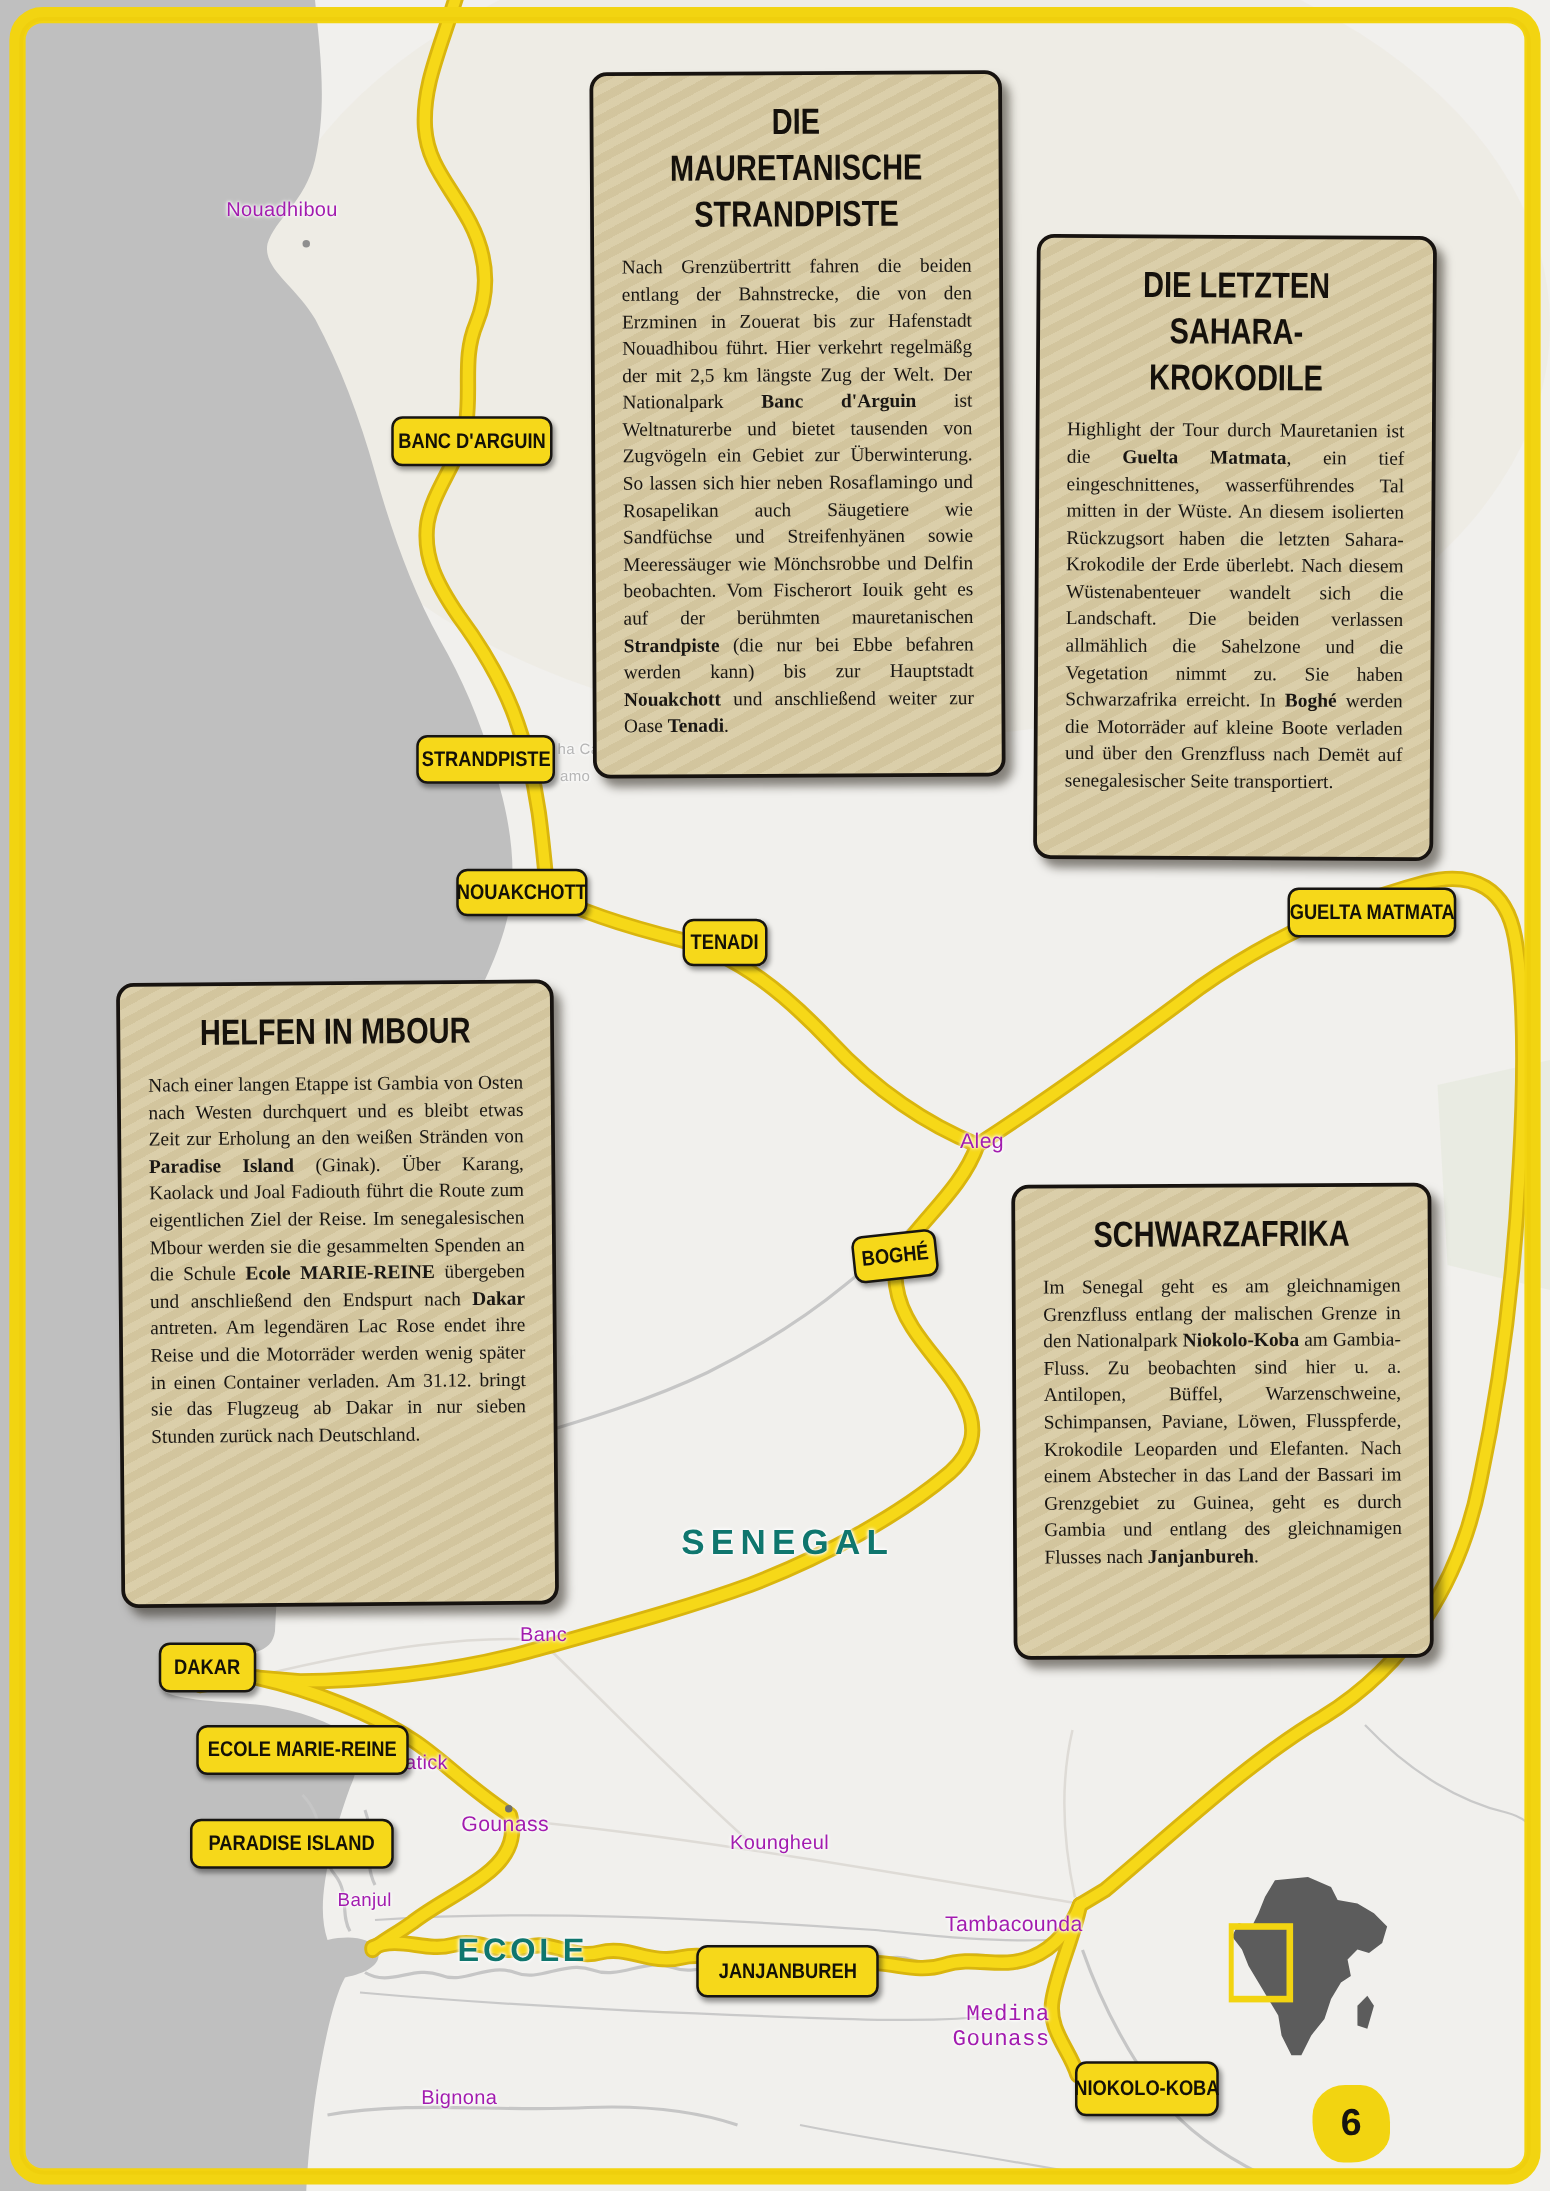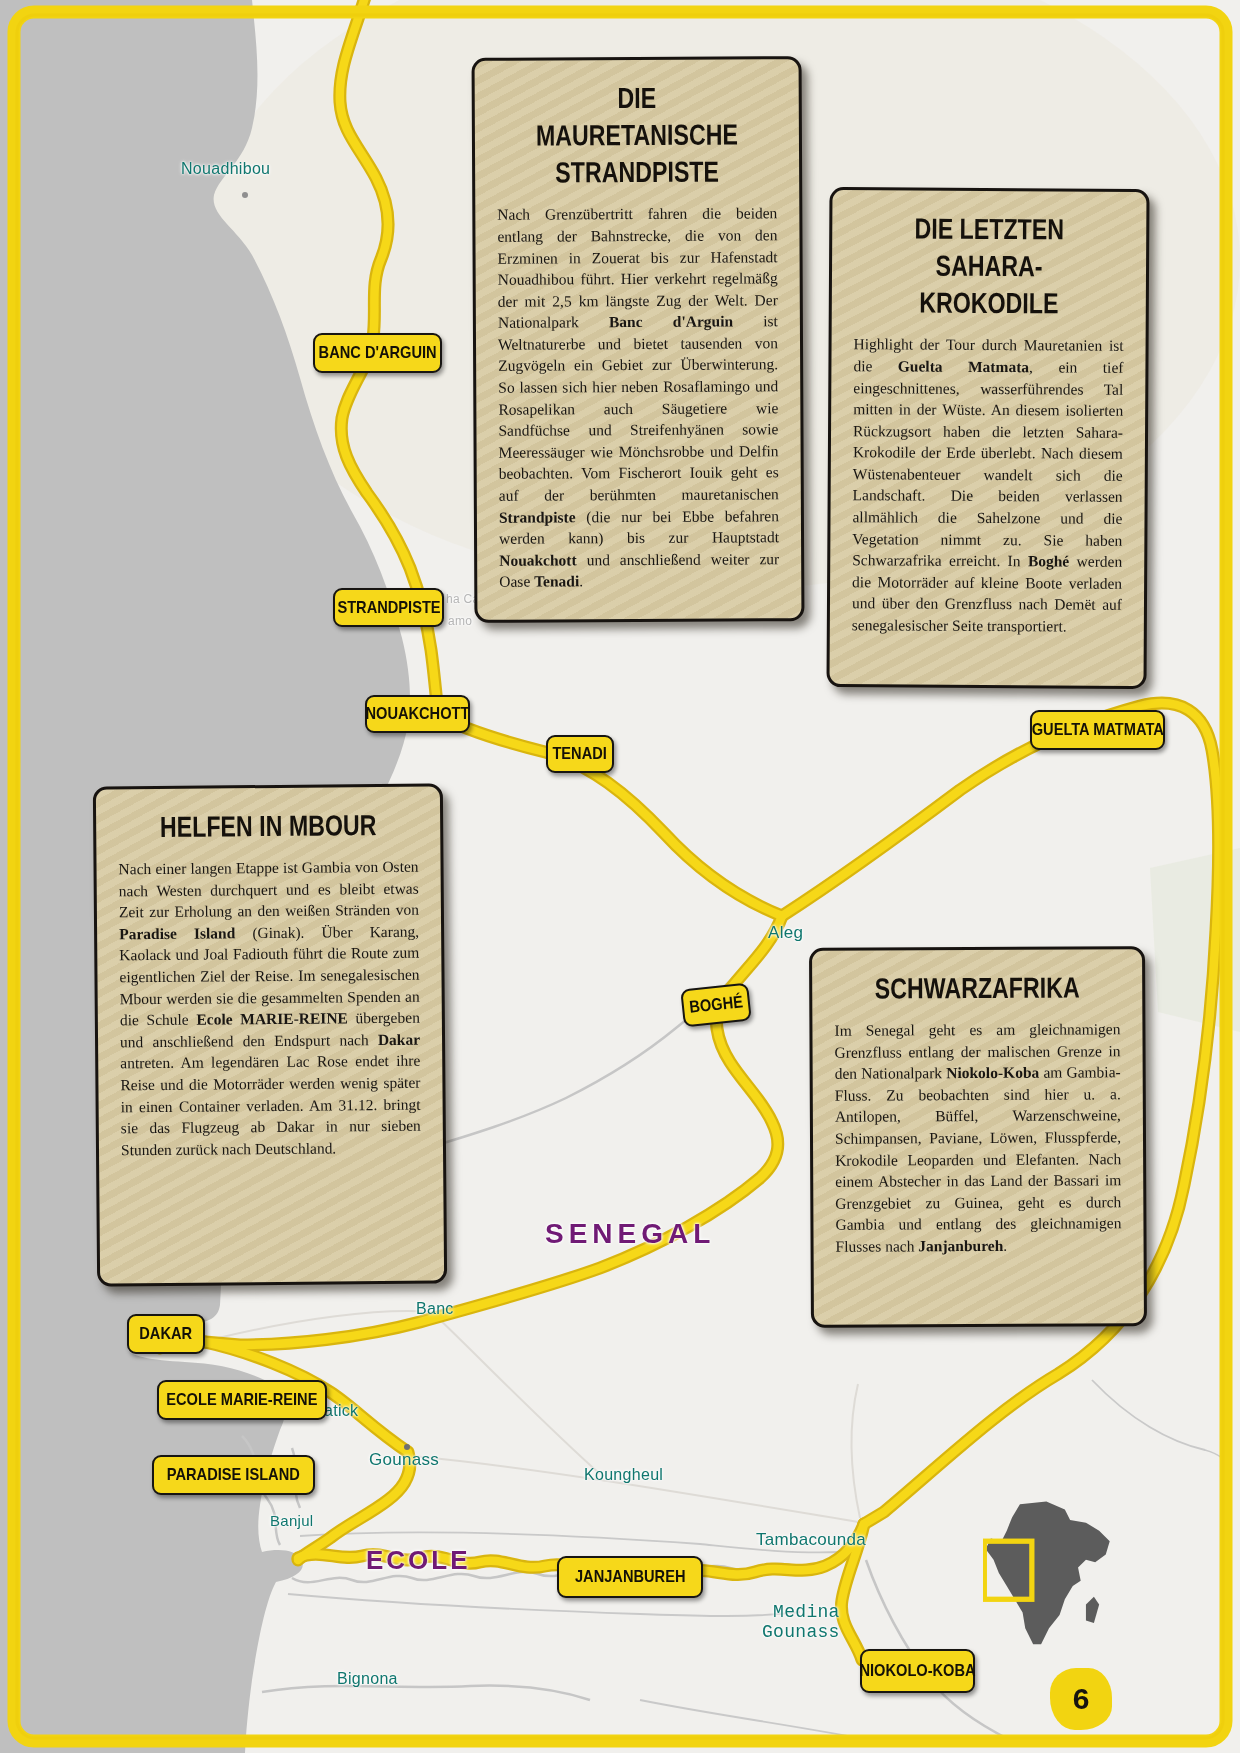--- a/index.html
+++ b/index.html
@@ -6,25 +6,25 @@
   body{
     width:1240px;height:1753px;position:relative;overflow:hidden;
     background:#f1f0ed;
     font-family:"Liberation Sans",sans-serif;
   }
   svg{display:block;}
   
   #map-svg{position:absolute;left:0;top:0;z-index:1;}
   
   .maplabel{
-    position:absolute;z-index:2;color:#0f766e;
+    position:absolute;z-index:2;color:#a21caf;
     text-shadow:0 0 2px #fff,0 0 3px #fff,0 0 4px #fff;
     white-space:pre-line;letter-spacing:.3px;
   }
-  .country{color:#701a75;font-weight:700;letter-spacing:5px;}
+  .country{color:#0f766e;font-weight:700;letter-spacing:5px;}
   .frag{color:#b5b5b5;font-size:12px;}
   .mapdot{position:absolute;z-index:2;border-radius:50%;background:#8f8f8f;}
   
   .panel{
     position:absolute;z-index:3;box-sizing:border-box;
     background:#d8cba4;
     background-image:repeating-linear-gradient(-28deg,rgba(255,255,255,.07) 0 7px,rgba(120,100,55,.06) 7px 14px);
     border:3px solid #171310;border-radius:14px;
     box-shadow:6px 7px 8px rgba(25,20,10,.5);
     padding:16px 22px 18px 22px;
@@ -121,21 +121,21 @@
     <path d="M160,1348 C180,1344 195,1342 205,1342 C250,1352 300,1372 330,1392 C352,1406 372,1428 408,1452 C414,1472 404,1488 388,1500 C370,1514 348,1524 330,1538 C316,1548 304,1554 298,1560"></path>
     <path d="M298,1558 C320,1548 340,1562 362,1556 C384,1550 398,1565 420,1558 C442,1551 458,1568 480,1562 C502,1556 520,1572 545,1566 C570,1560 590,1576 615,1570 C640,1564 660,1578 685,1572 C710,1566 730,1580 755,1572 C780,1564 800,1576 825,1566 C845,1558 858,1540 864,1524"></path>
     <path d="M864,1524 C858,1552 846,1576 842,1600 C838,1624 856,1640 862,1660"></path>
   </g>
 </svg>
 
 <div class="maplabel" style="left:181px;top:160px;font-size:16px;">Nouadhibou</div>
 <div class="mapdot" style="left:242px;top:192px;width:6px;height:6px;"></div>
 <div class="maplabel frag" style="left:446px;top:592px;">ha Ca</div>
 <div class="maplabel frag" style="left:448px;top:614px;">amo</div>
-<div class="maplabel" style="left:768px;top:903px;font-size:17px;margin-top:20px;">Aleg</div>
+<div class="maplabel" style="left:768px;top:903px;font-size:17px;">Aleg</div>
 <div class="maplabel country" style="left:545px;top:1218px;font-size:28px;">SENEGAL</div>
 <div class="maplabel" style="left:416px;top:1300px;font-size:16px;">Banc</div>
 <div class="maplabel" style="left:324px;top:1402px;font-size:16px;">atick</div>
 <div class="mapdot" style="left:404px;top:1444px;width:6px;height:6px;background:#6f6f6f;"></div>
 <div class="maplabel" style="left:369px;top:1450px;font-size:17px;">Gounass</div>
 <div class="maplabel" style="left:584px;top:1466px;font-size:16px;text-align:center;">Koungheul</div>
 <div class="maplabel" style="left:756px;top:1506px;font-size:17px;margin-top:24px;">Tambacounda</div>
 <div class="maplabel" style="left:270px;top:1512px;font-size:15px;">Banjul</div>
 <div class="maplabel country" style="left:366px;top:1545px;font-size:26px;letter-spacing:3px;">ECOLE</div>
 <div class="maplabel" style="left:762px;top:1602px;font-size:18px;text-align:right;font-family:Liberation Mono, monospace;">Medina

